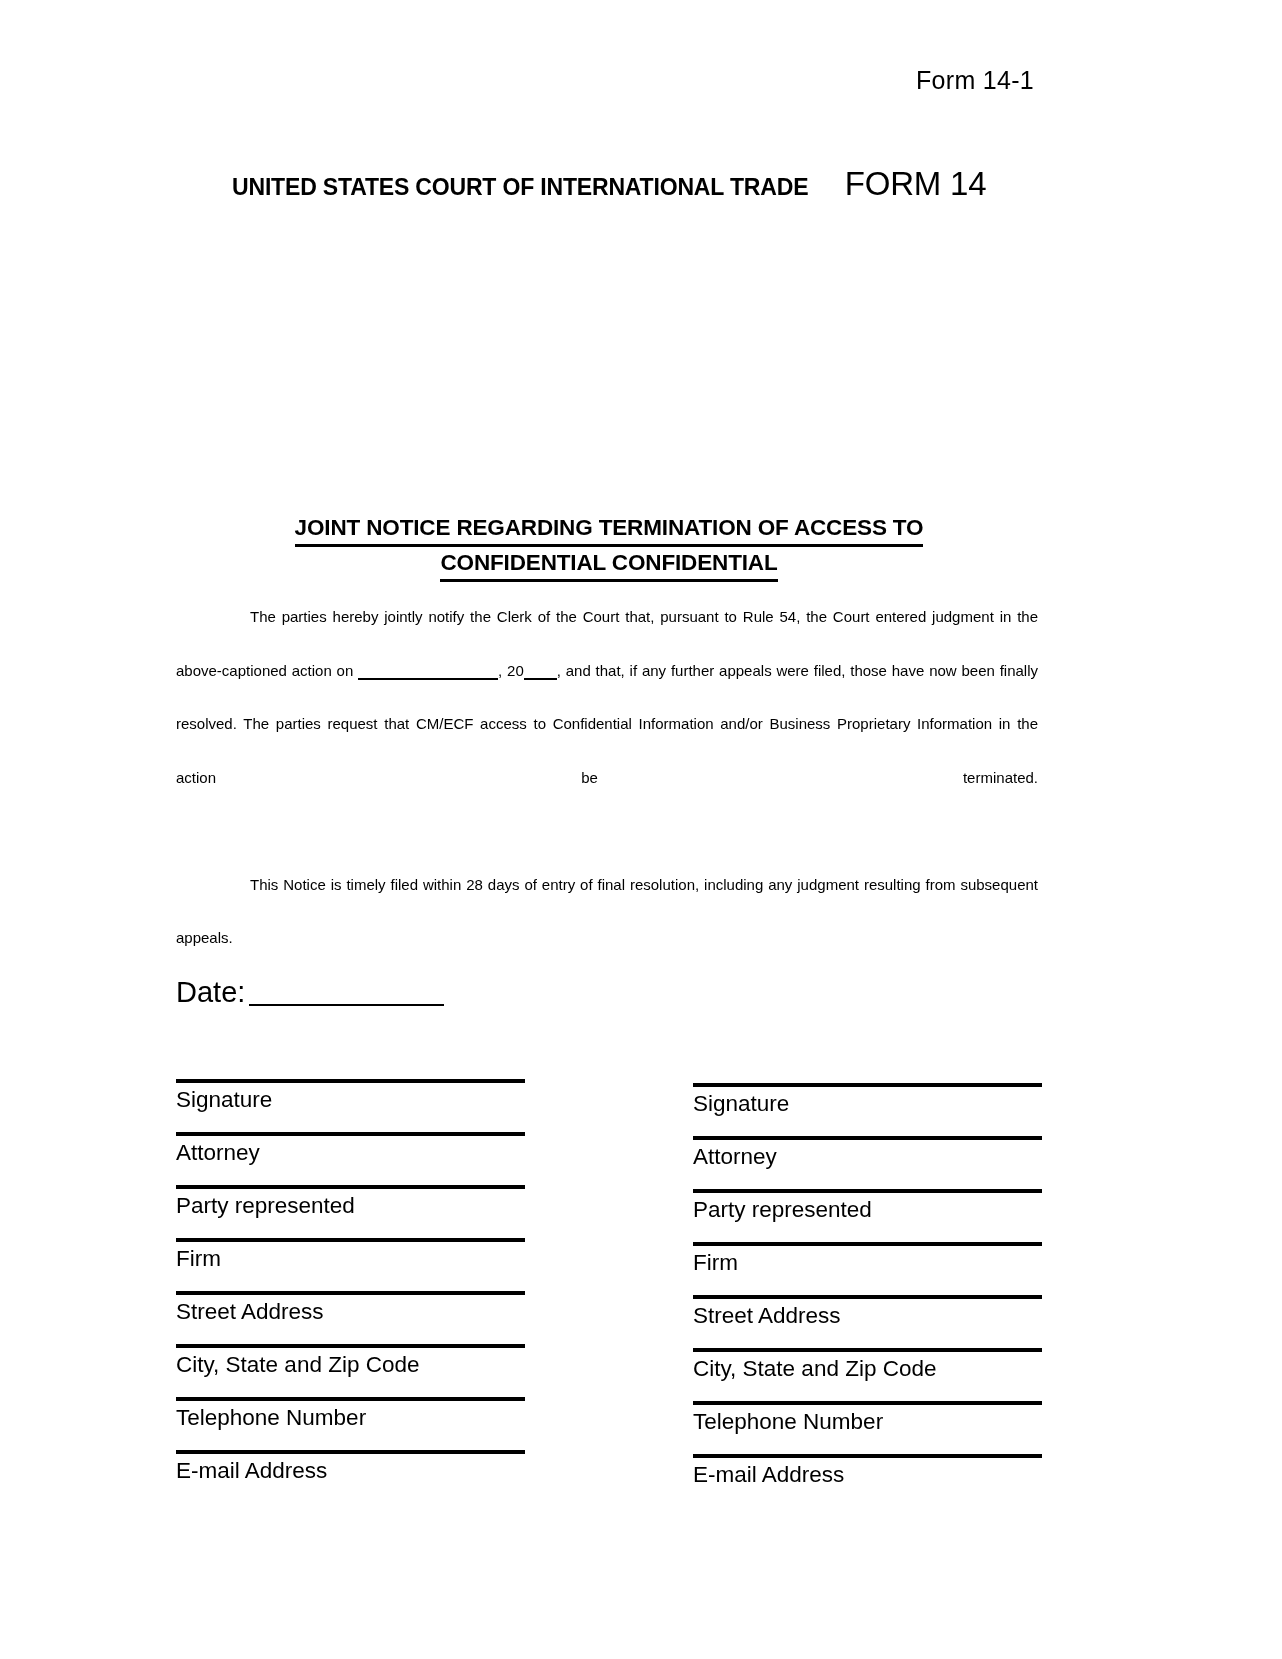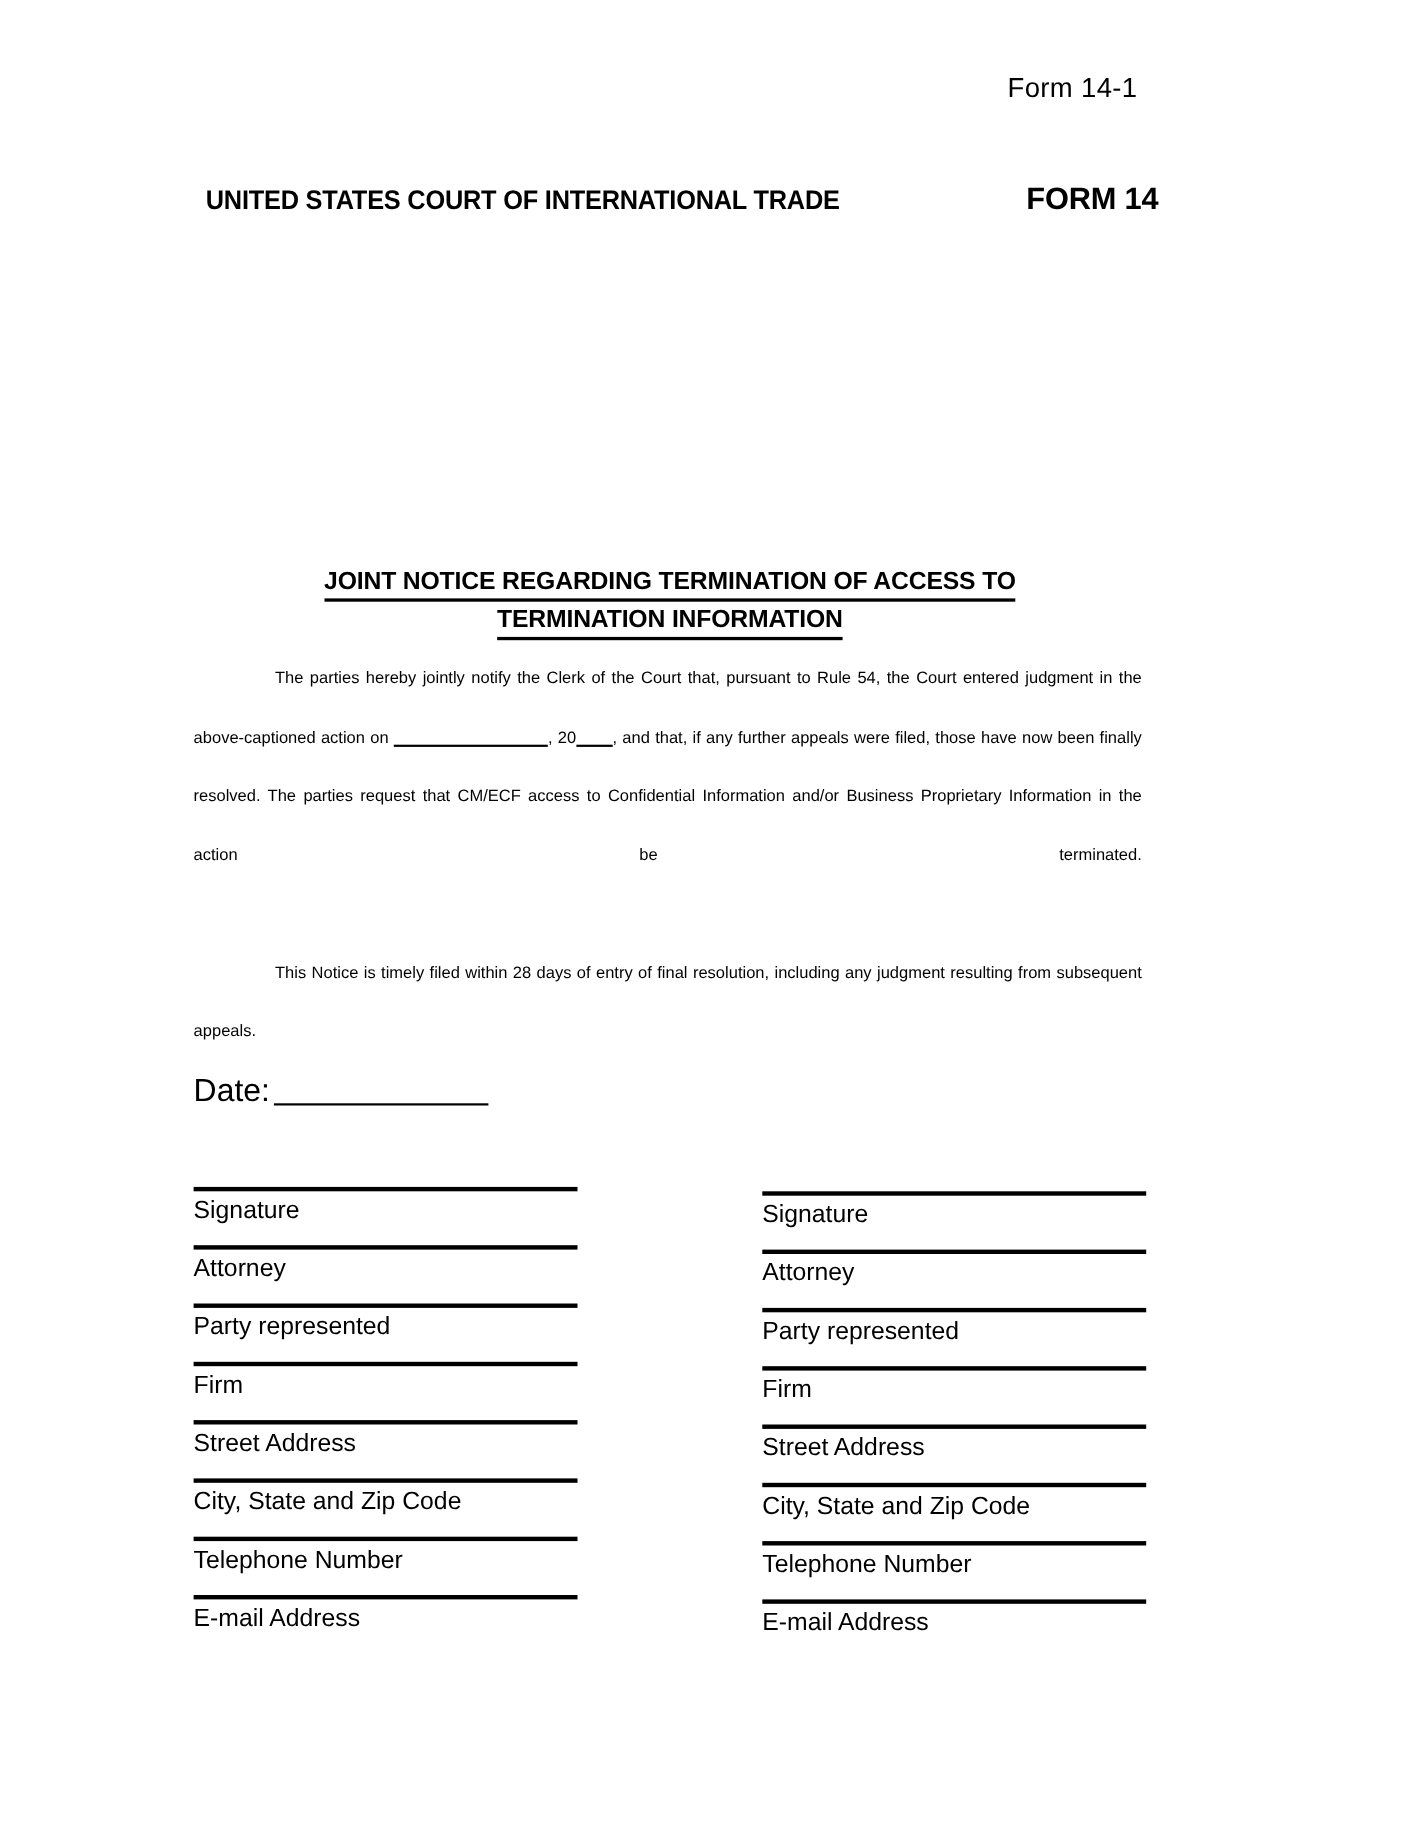--- a/index.html
+++ b/index.html
@@ -29,38 +29,38 @@
     right: 248px;
     font-size: 25px;
     letter-spacing: 0.3px;
     white-space: nowrap;
   }
 
   
   .title-row {
     position: absolute;
     top: 165px;
-    left: 187px;
+    left: 176px;
     width: 866px;
     display: flex;
     align-items: baseline;
-    justify-content: space-between;
+    justify-content: center;
   }
   .court-name {
     font-size: 24.5px;
     font-weight: bold;
     font-stretch: condensed;
     letter-spacing: -0.2px;
     transform: scaleX(0.94);
     transform-origin: left center;
     white-space: nowrap;
   }
   .form-label {
-    font-size: 28px;
-    font-weight: bold;
+    font-size: 33px;
+    font-weight: normal;
     font-stretch: condensed;
     letter-spacing: -0.2px;
     white-space: nowrap;
   }
 
   
   .caption-table {
     position: absolute;
     top: 227px;
     left: 179px;
@@ -209,21 +209,21 @@
   <div class="form-number">Form 14-1</div>
 
   <div class="title-row">
     <span class="court-name">UNITED STATES COURT OF INTERNATIONAL TRADE</span>
     <span class="form-label">FORM 14</span>
   </div>
 
 
   <div class="doc-heading">
     <span class="hl">JOINT NOTICE REGARDING TERMINATION OF ACCESS TO</span><br>
-    <span class="hl">TERMINATION INFORMATION</span>
+    <span class="hl">CONFIDENTIAL CONFIDENTIAL</span>
   </div>
 
   <div class="body-block">
     <p class="para p1"><span class="indent"></span><span>The parties hereby jointly notify the Clerk of the Court that, pursuant to Rule 54, the Court entered judgment in the above-captioned action on</span>
       <span class="blank-long"></span><span>, 20</span><span class="blank-short"></span><span>, and that, if any further appeals were filed, those have now been finally resolved. The parties request that CM/ECF access to Confidential Information and/or Business Proprietary Information in the action be terminated.</span></p>
 
     <p class="para p2"><span class="indent"></span><span>This Notice is timely filed within 28 days of entry of final resolution, including any judgment resulting from subsequent appeals.</span></p>
   </div>
 
   <div class="date-line">

